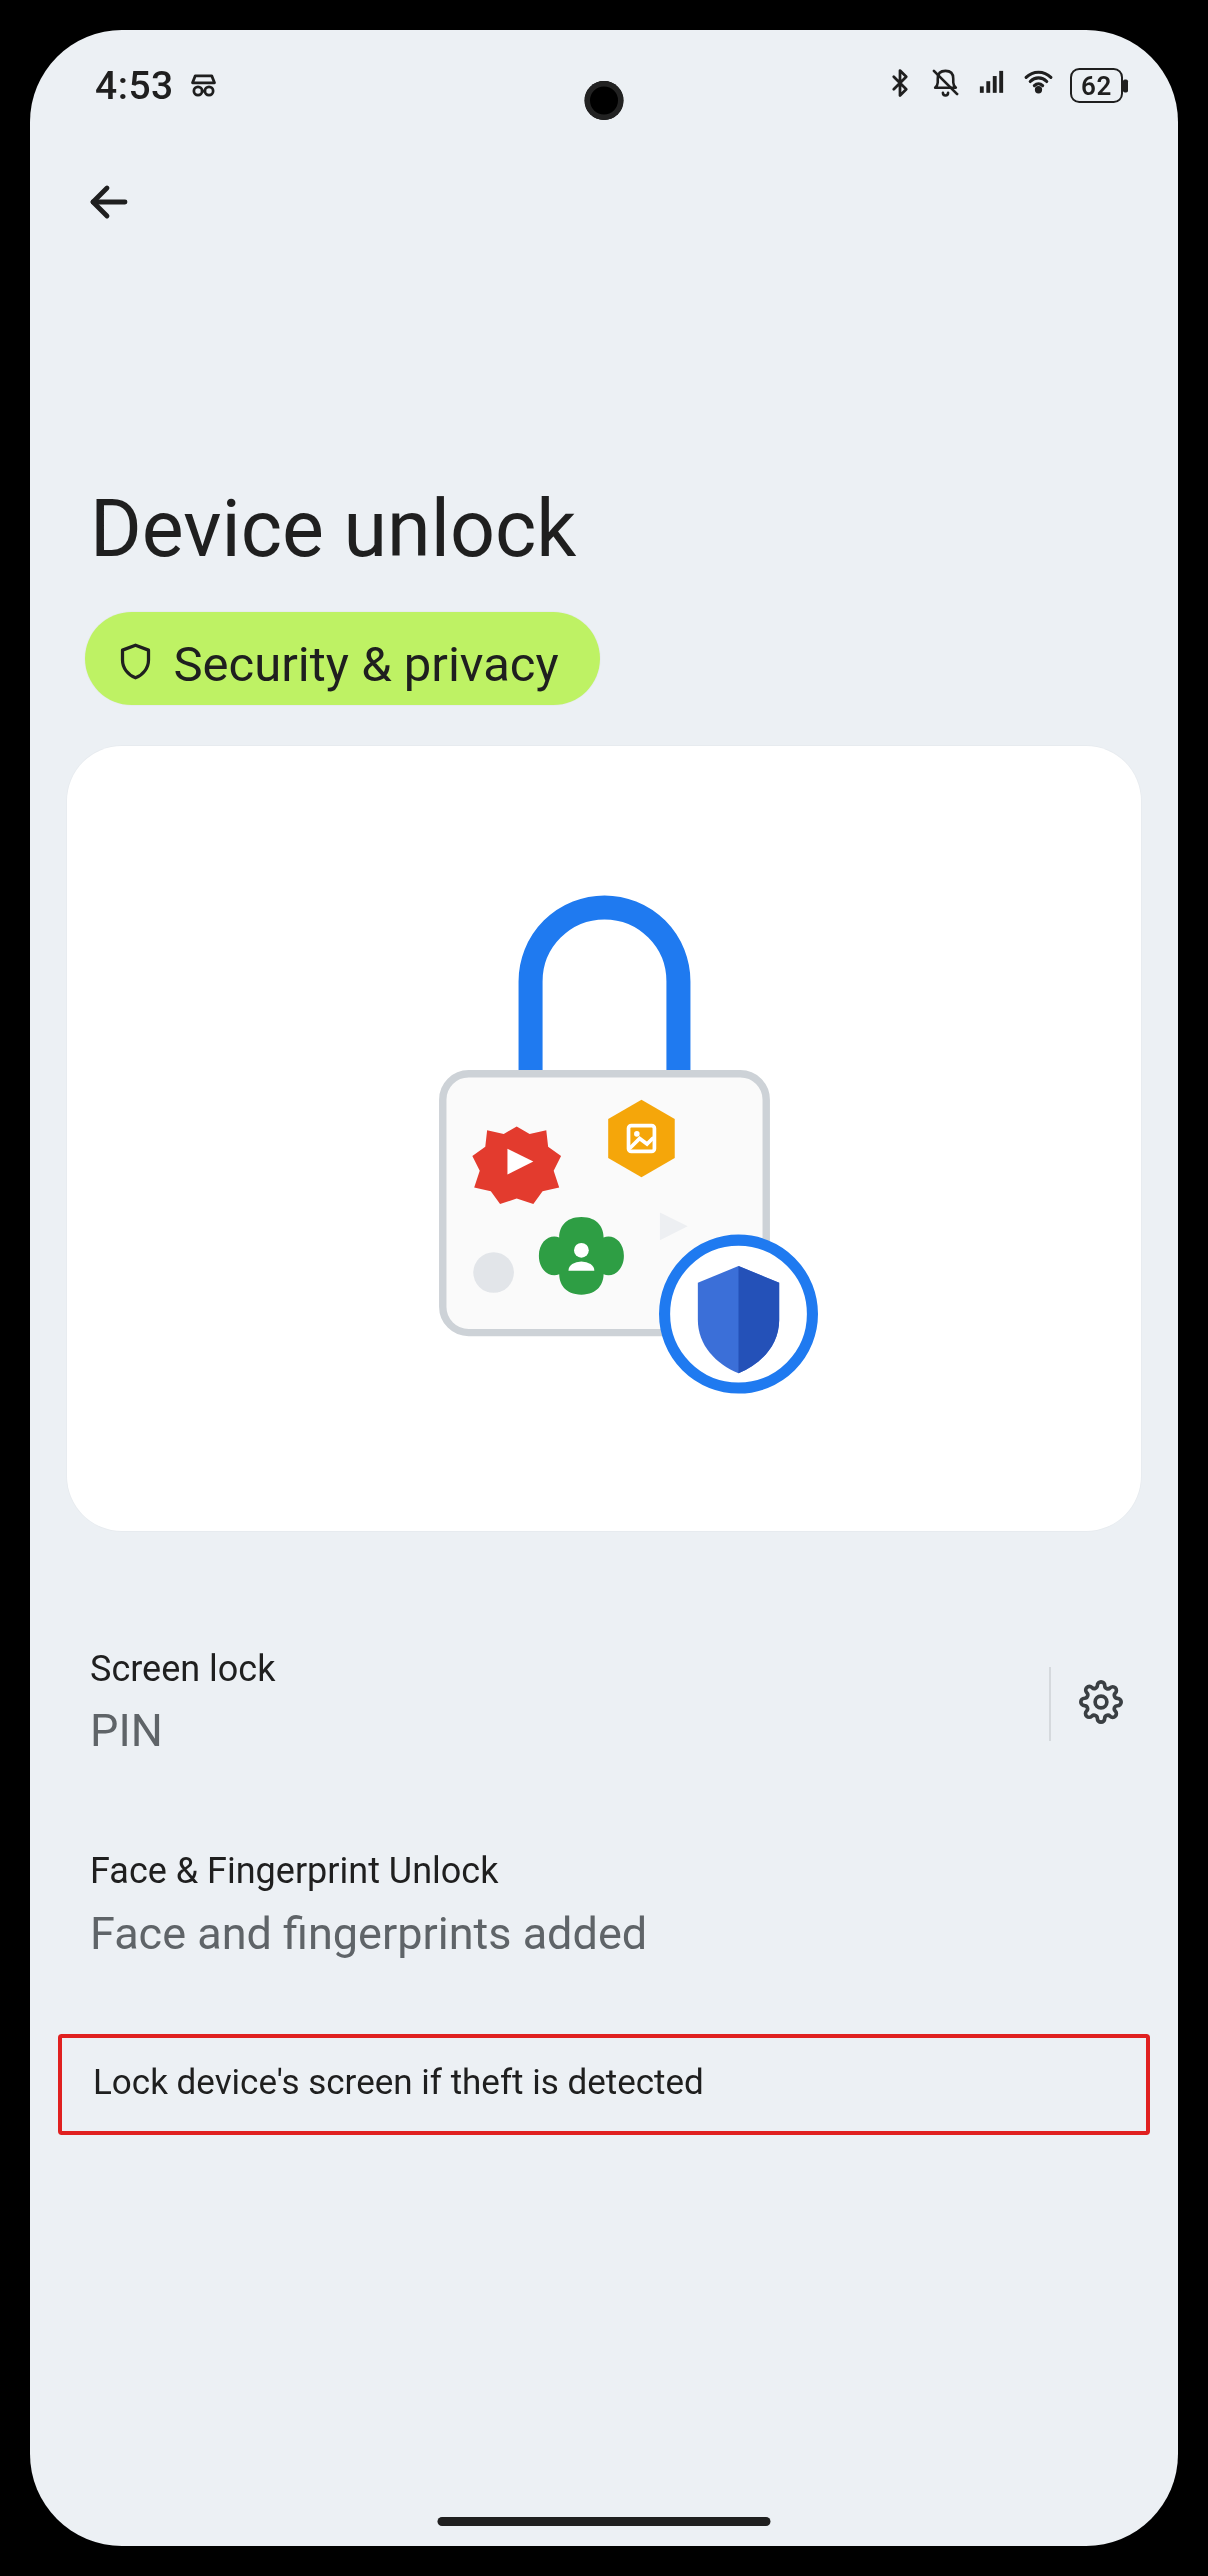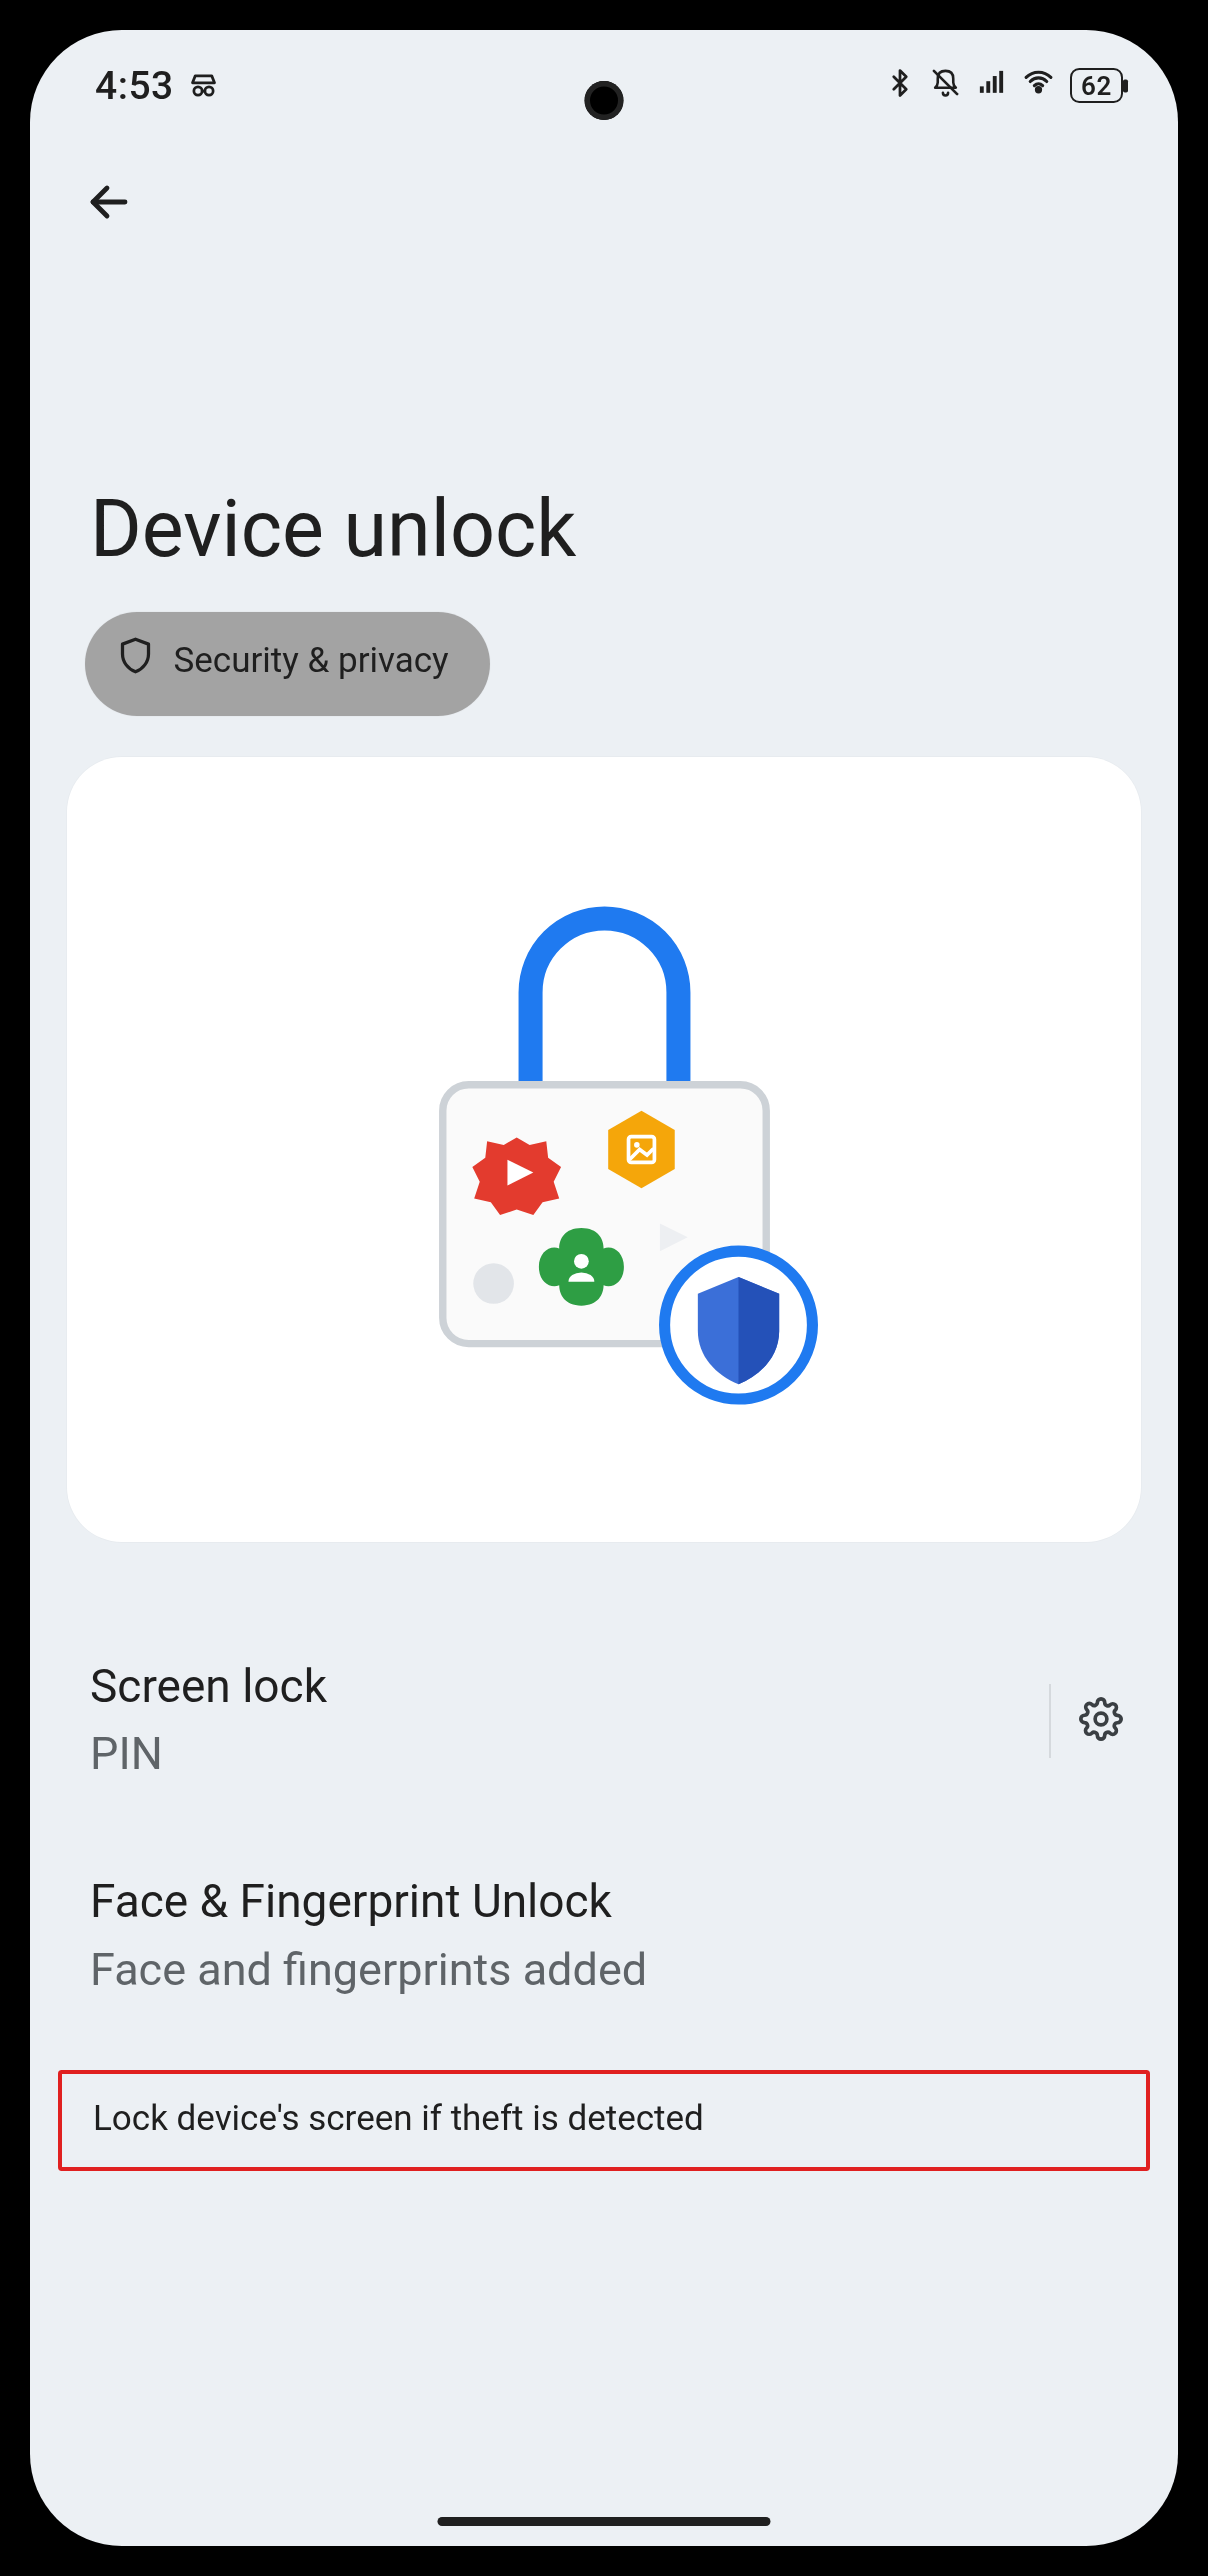--- a/index.html
+++ b/index.html
@@ -87,24 +87,24 @@
     padding:0 60px;
     font-size:79px;
     font-weight:400;
     color:#1f1f1f;
   }
 
   
   .chip-row{padding:37px 55px 18.5px;}
   .chip{
     display:inline-flex;align-items:center;gap:18.5px;
-    background:#a3a3a3;
+    background:#bef264;
     border-radius:55px;
-    padding:24px 41px 32px 31px;
-    font-size:35px;
+    padding:24px 41px 12px 31px;
+    font-size:49px;
     color:#1f1f1f;
     box-shadow:0 0 0 0.9px rgba(0,0,0,.02);
   }
   .chip svg{width:39px;height:39px;}
 
   
   .card-wrap{padding:22px 37px 0;}
   .illus-card{
     background:#fff;border-radius:55px;
     height:785px;
@@ -114,21 +114,21 @@
   .illus-card svg{width:573px;height:647px;}
 
   
   .list{padding-top:83px;}
   .row{
     display:flex;align-items:center;justify-content:space-between;
     padding:33px 55px 33px 60px;
   }
   .row .text{flex:1;min-width:0;}
   .row .label{
-    font-size:46px;color:#1f1f1f;line-height:1.25;
+    font-size:36px;color:#1f1f1f;line-height:1.25;
   }
   .row .sub{
     font-size:45px;color:#5f6468;margin-top:9.2px;line-height:1.35;
   }
   .row .trailing{
     display:flex;align-items:center;gap:28px;padding-left:28px;
   }
   .divider-v{
     width:1.8px;height:74px;background:#d5d9dd;
   }

